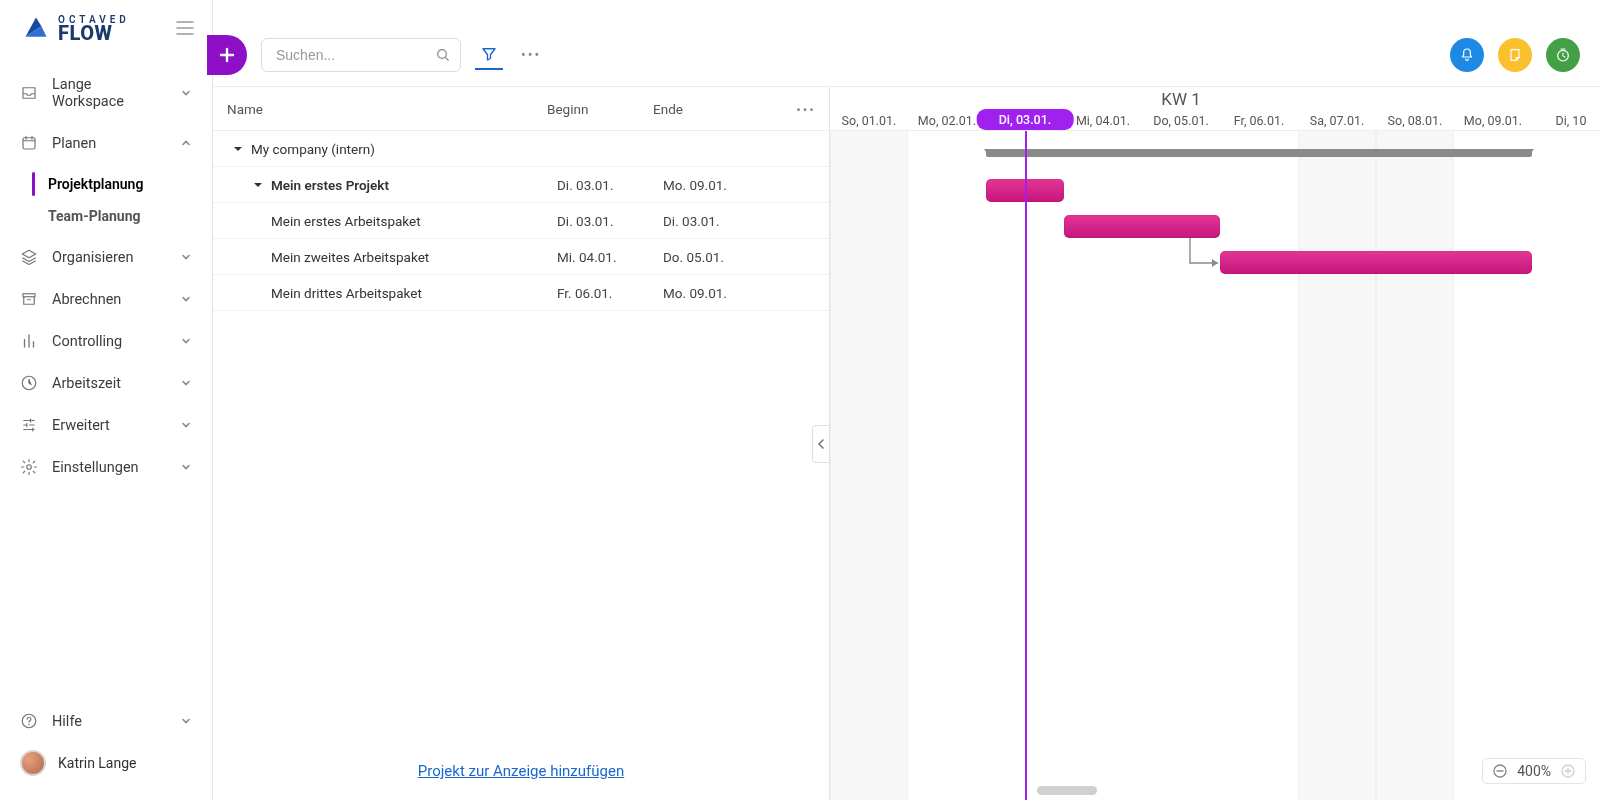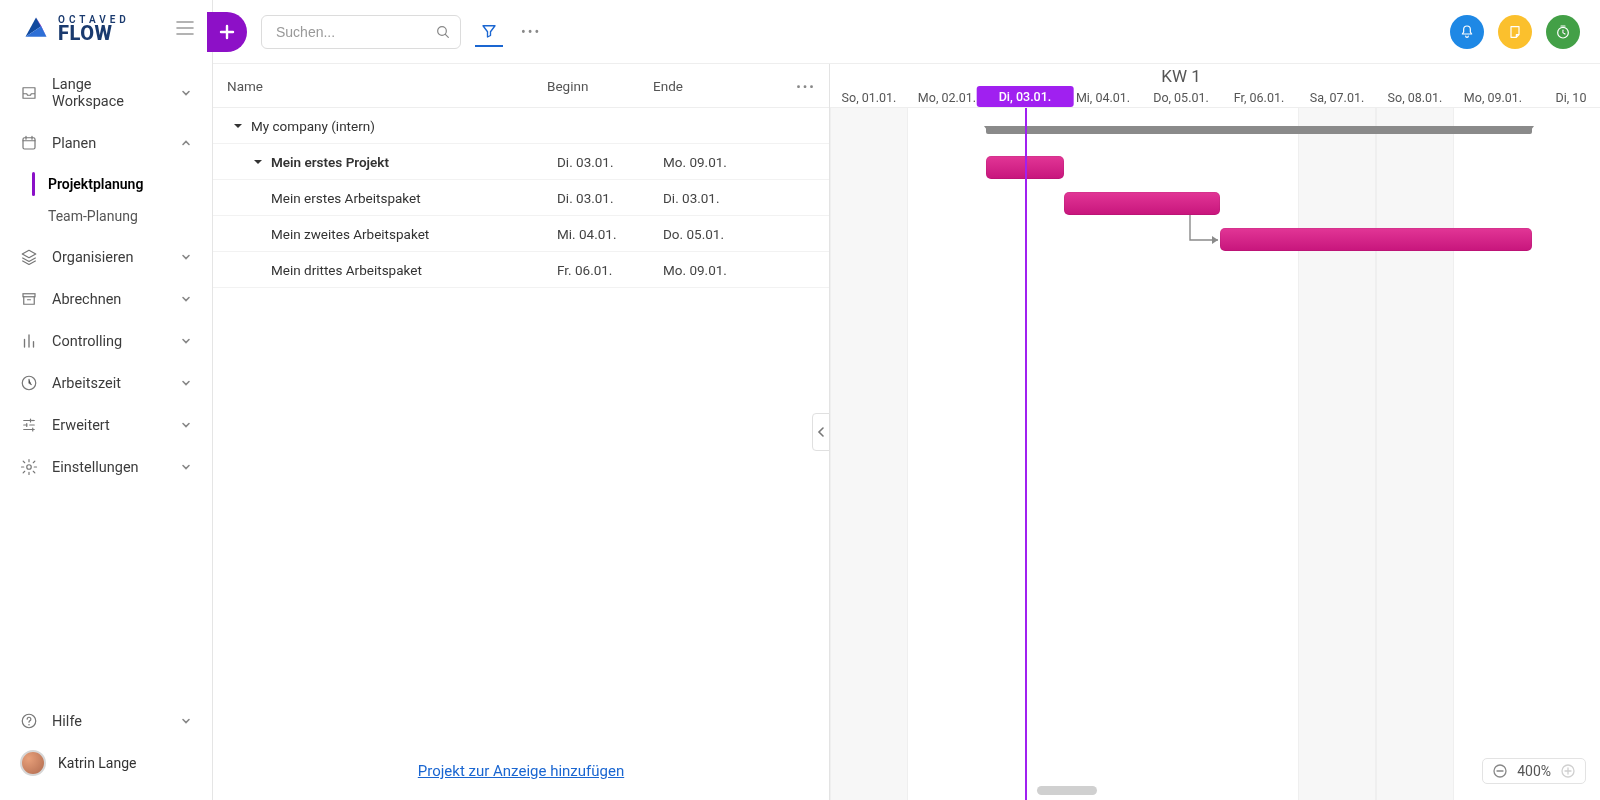--- a/index.html
+++ b/index.html
@@ -42,39 +42,40 @@
 .nav-item .label { flex:1; font-size:14.5px; }
 .nav-item .chev { color:#888; }
 .nav-sub { padding: 4px 0 4px 0; }
 .nav-sub-item {
   display:flex; align-items:center;
   padding: 8px 0 8px 48px;
   font-size:14px;
   color:#555;
   cursor:pointer;
   position:relative;
+  font-weight:bold;
 }
 .nav-sub-item.active {
   color:#000; font-weight:600;
 }
 .nav-sub-item.active::before{
   content:""; position:absolute; left:32px; top:4px; bottom:4px; width:3px; background:#8a10c7; border-radius:2px;
 }
 
 .sidebar-bottom { padding: 8px 0 14px 0; }
 .sidebar-bottom .nav-item { padding-top:10px; padding-bottom:10px; }
 .user-row { display:flex; align-items:center; gap:12px; padding: 10px 20px; }
 .avatar {
   width:26px; height:26px; border-radius:50%;
   background: radial-gradient(circle at 30% 30%, #e8a07a, #b06a4e);
   border:2px solid #d6d6d6;
 }
 
 
-.main { flex:1; display:flex; flex-direction:column; position:relative;}
+.main { flex:1; display:flex; flex-direction:column; position:relative;margin-top:23px;}
 .topbar {
   display:flex; align-items:center;
   height:64px;
   padding: 0 20px 0 0;
   gap:14px;
   border-bottom:1px solid #eee;
   position:relative;
 }
 .add-btn {
   width:40px; height:40px;
@@ -195,21 +196,21 @@
 .gday{
   position:absolute;
   bottom:2px;
   font-size:12.5px;
   color:#555;
   transform:translateX(-50%);
   white-space:nowrap;
 }
 .gday.today{
   background:#a020f0; color:#fff;
-  padding:3px 22px; border-radius:3px;
+  padding:3px 22px; border-radius:9px;
   bottom:0;
   font-weight:500;
 }
 
 .gantt-body{
   position:absolute; left:0; right:0; top:44px; bottom:0;
   background: #fff;
 }
 .weekend{
   position:absolute; top:0; bottom:0;

